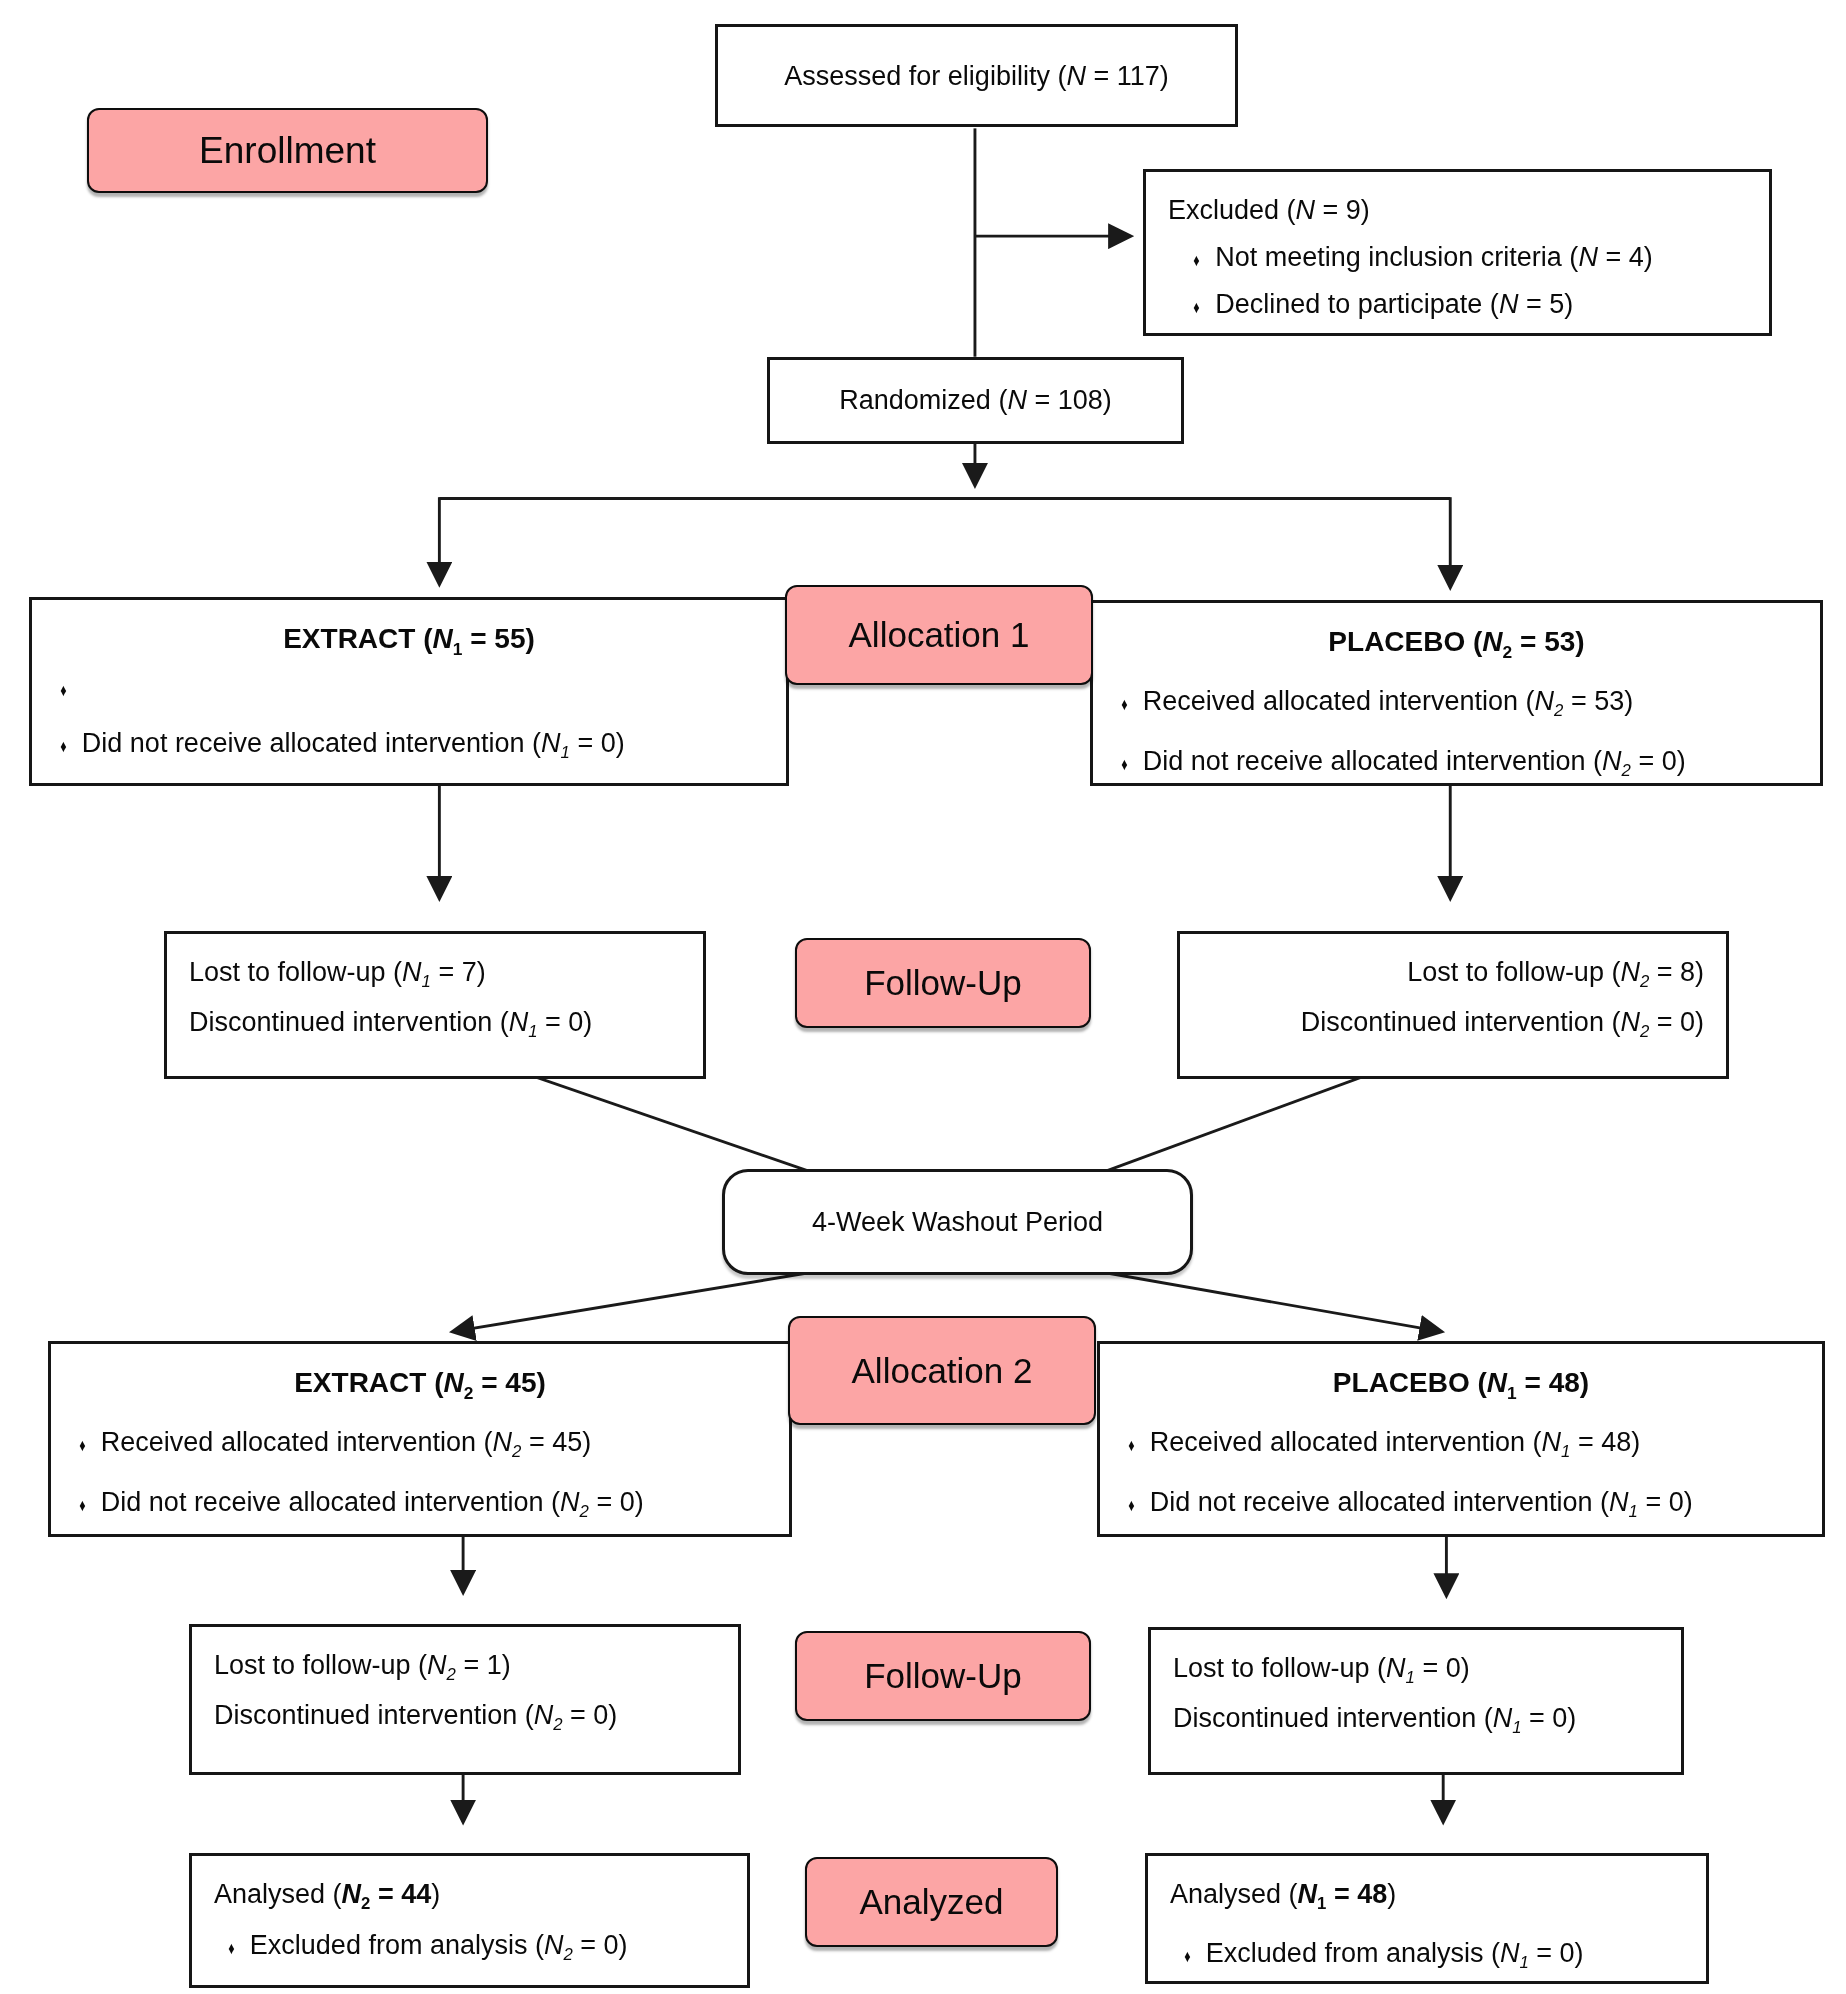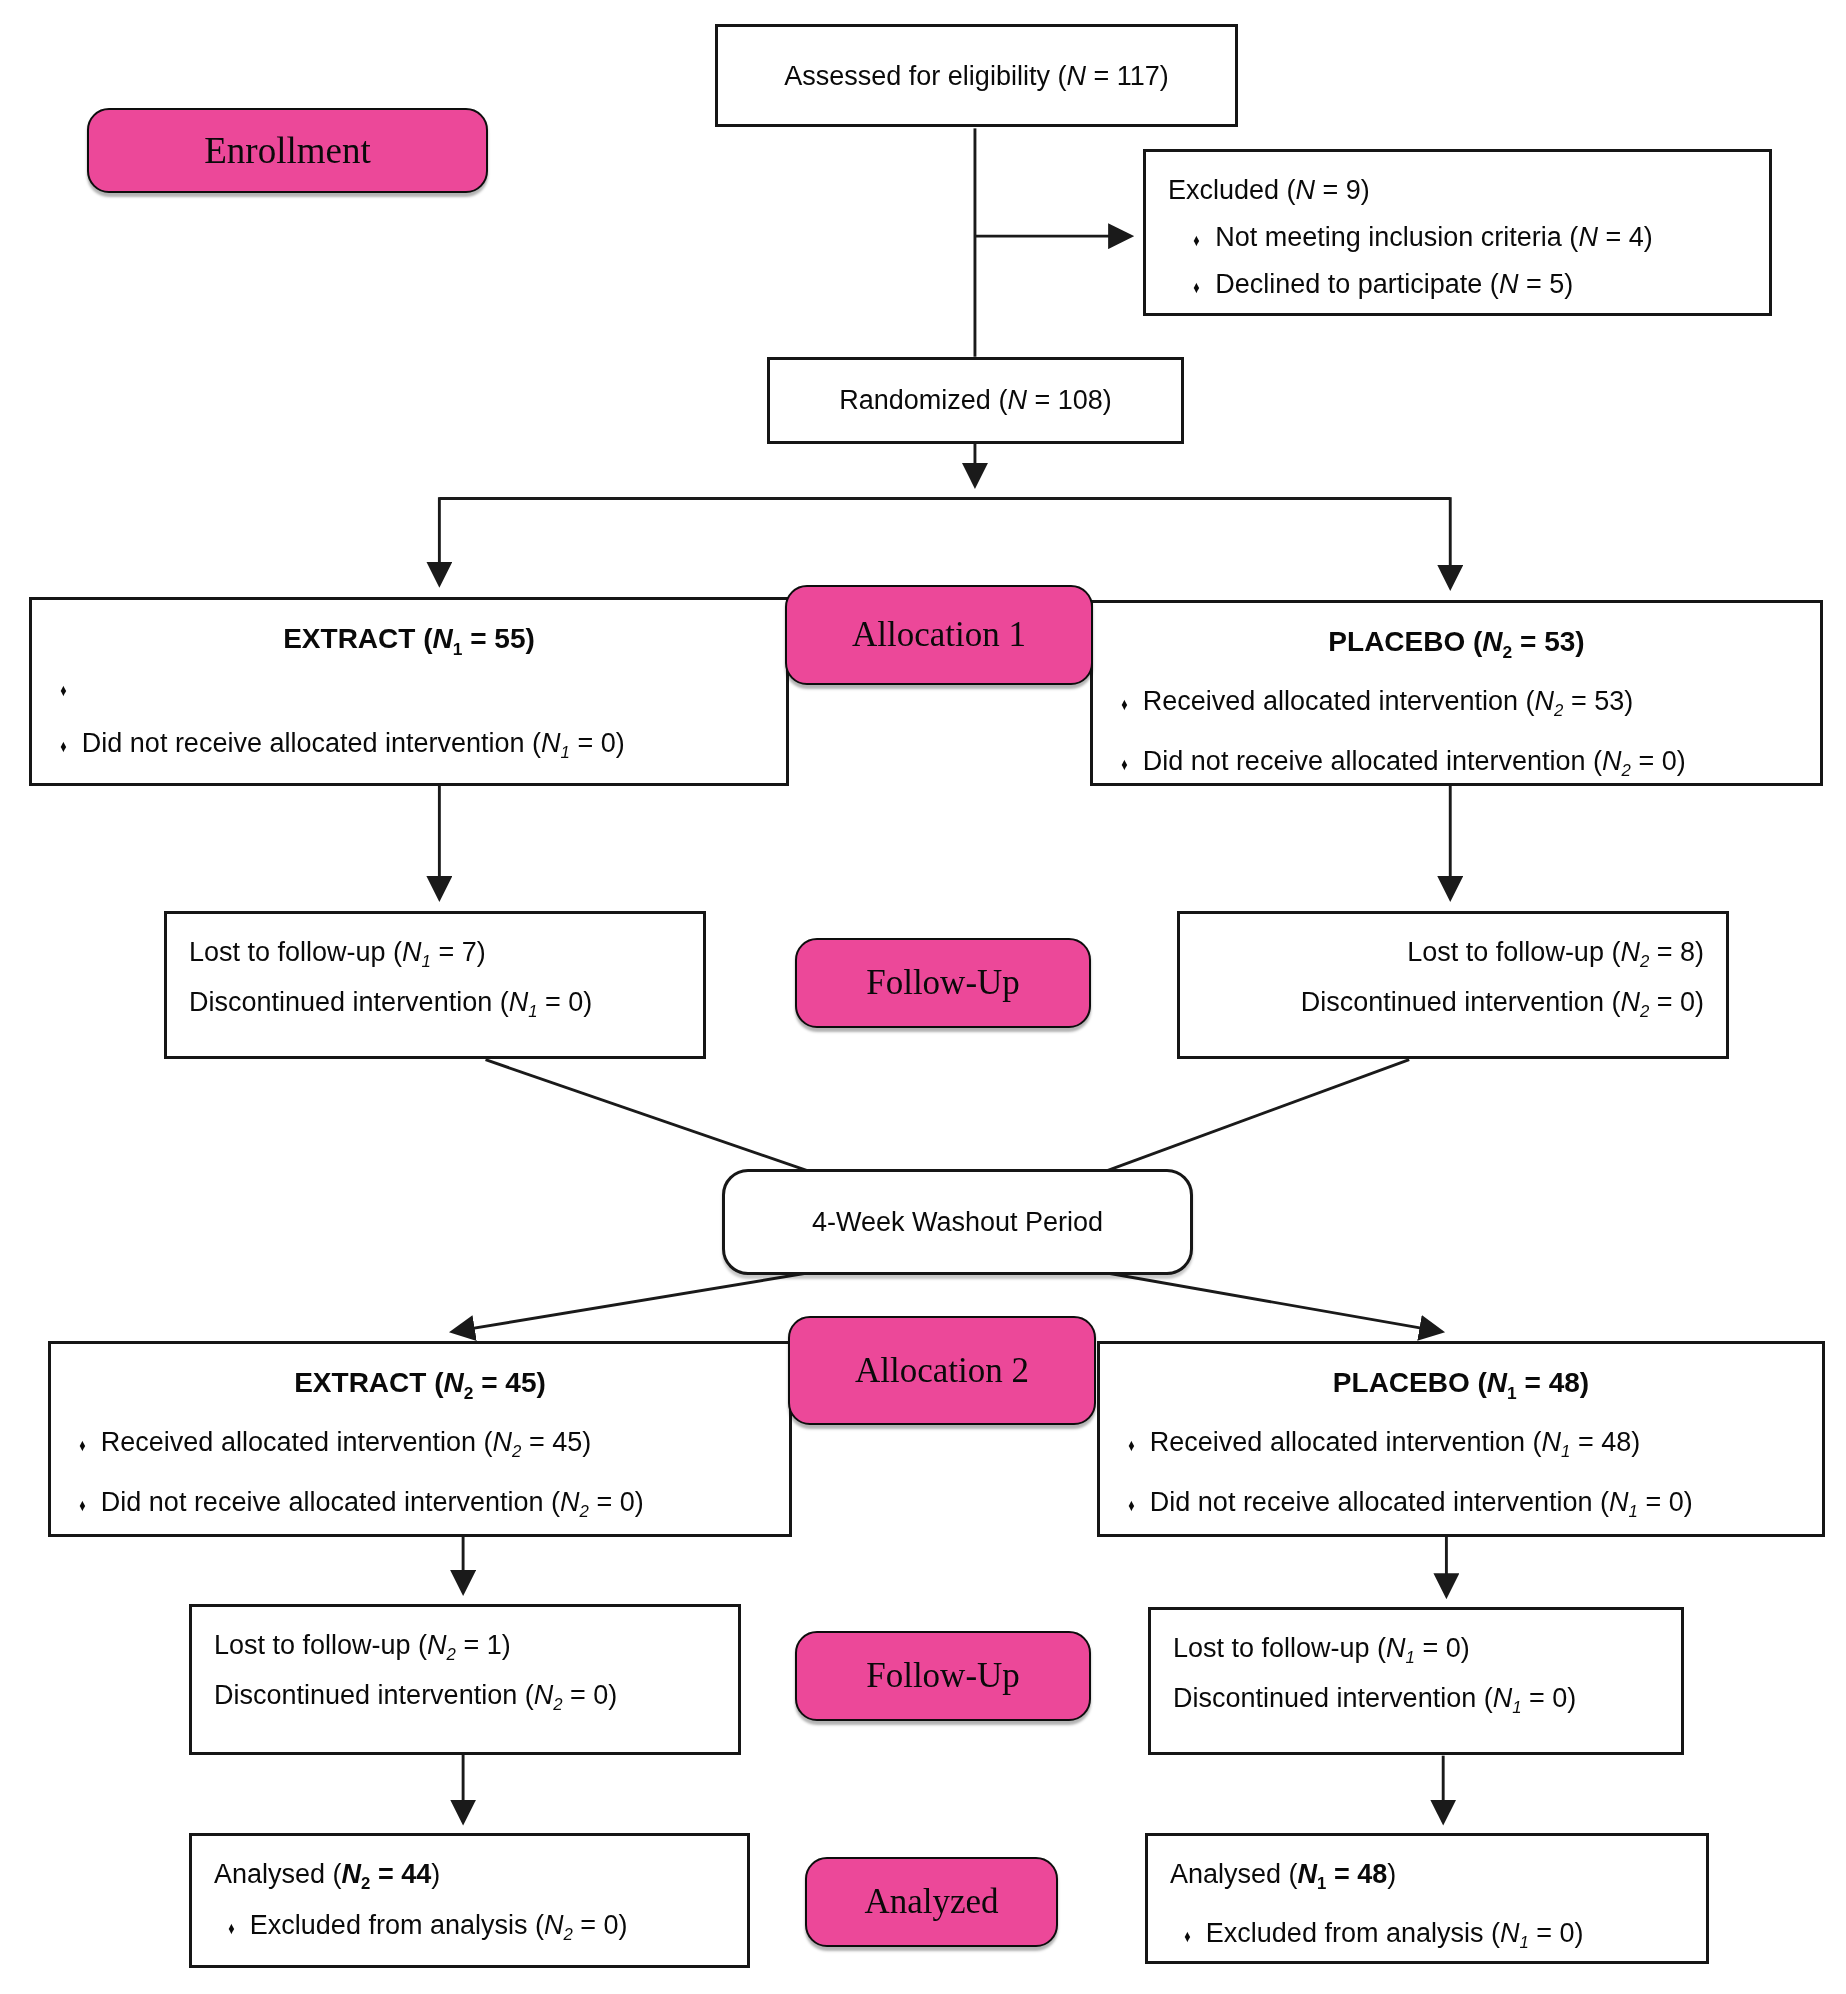--- a/index.html
+++ b/index.html
@@ -8,27 +8,26 @@
     font-family:"Liberation Sans","DejaVu Sans",sans-serif; color:#0a0a0a;
     overflow:hidden;
     padding-left:20px;
   }
   svg.connectors { position:absolute; left:0; top:0; z-index:0; }
   .box {
     position:absolute; background:#ffffff; border:3.2px solid #161616;
     box-sizing:border-box; z-index:1; font-size:27px; line-height:1.5;
   }
   .center-text { display:flex; align-items:center; justify-content:center; text-align:center; }
-  .pad { padding:18px 22px; }
+  .pad { padding:18px 22px;margin-top:20px; }
   .label {
-    position:absolute; background:#ec4899; border:2.6px solid #0d0d0d; border-radius:22px;
+    position:absolute; background:#fca5a5; border:2.6px solid #0d0d0d; border-radius:12px;
     display:flex; align-items:center; justify-content:center; text-align:center;
     font-size:35px; z-index:3; box-sizing:border-box;
     box-shadow:0 3.8px 2.6px rgba(0,0,0,0.30);
-    font-family:Liberation Serif, serif;
   }
   .label.big { font-size:37px; }
   .rounded { border-radius:26px; box-shadow:0 3.8px 2.6px rgba(0,0,0,0.22); }
   .arm-title { font-weight:bold; text-align:center; font-size:28px; margin-top:18px; }
   .lines { display:flex; flex-direction:column; }
   .bullet-row { display:flex; align-items:baseline; }
   .diamond { font-size:17.3px; margin-right:14px; flex:0 0 auto; transform:scaleX(0.72); }
   sub { font-size:0.62em; line-height:0; }
   i { font-style:italic; } b { font-weight:bold; }
 </style>

